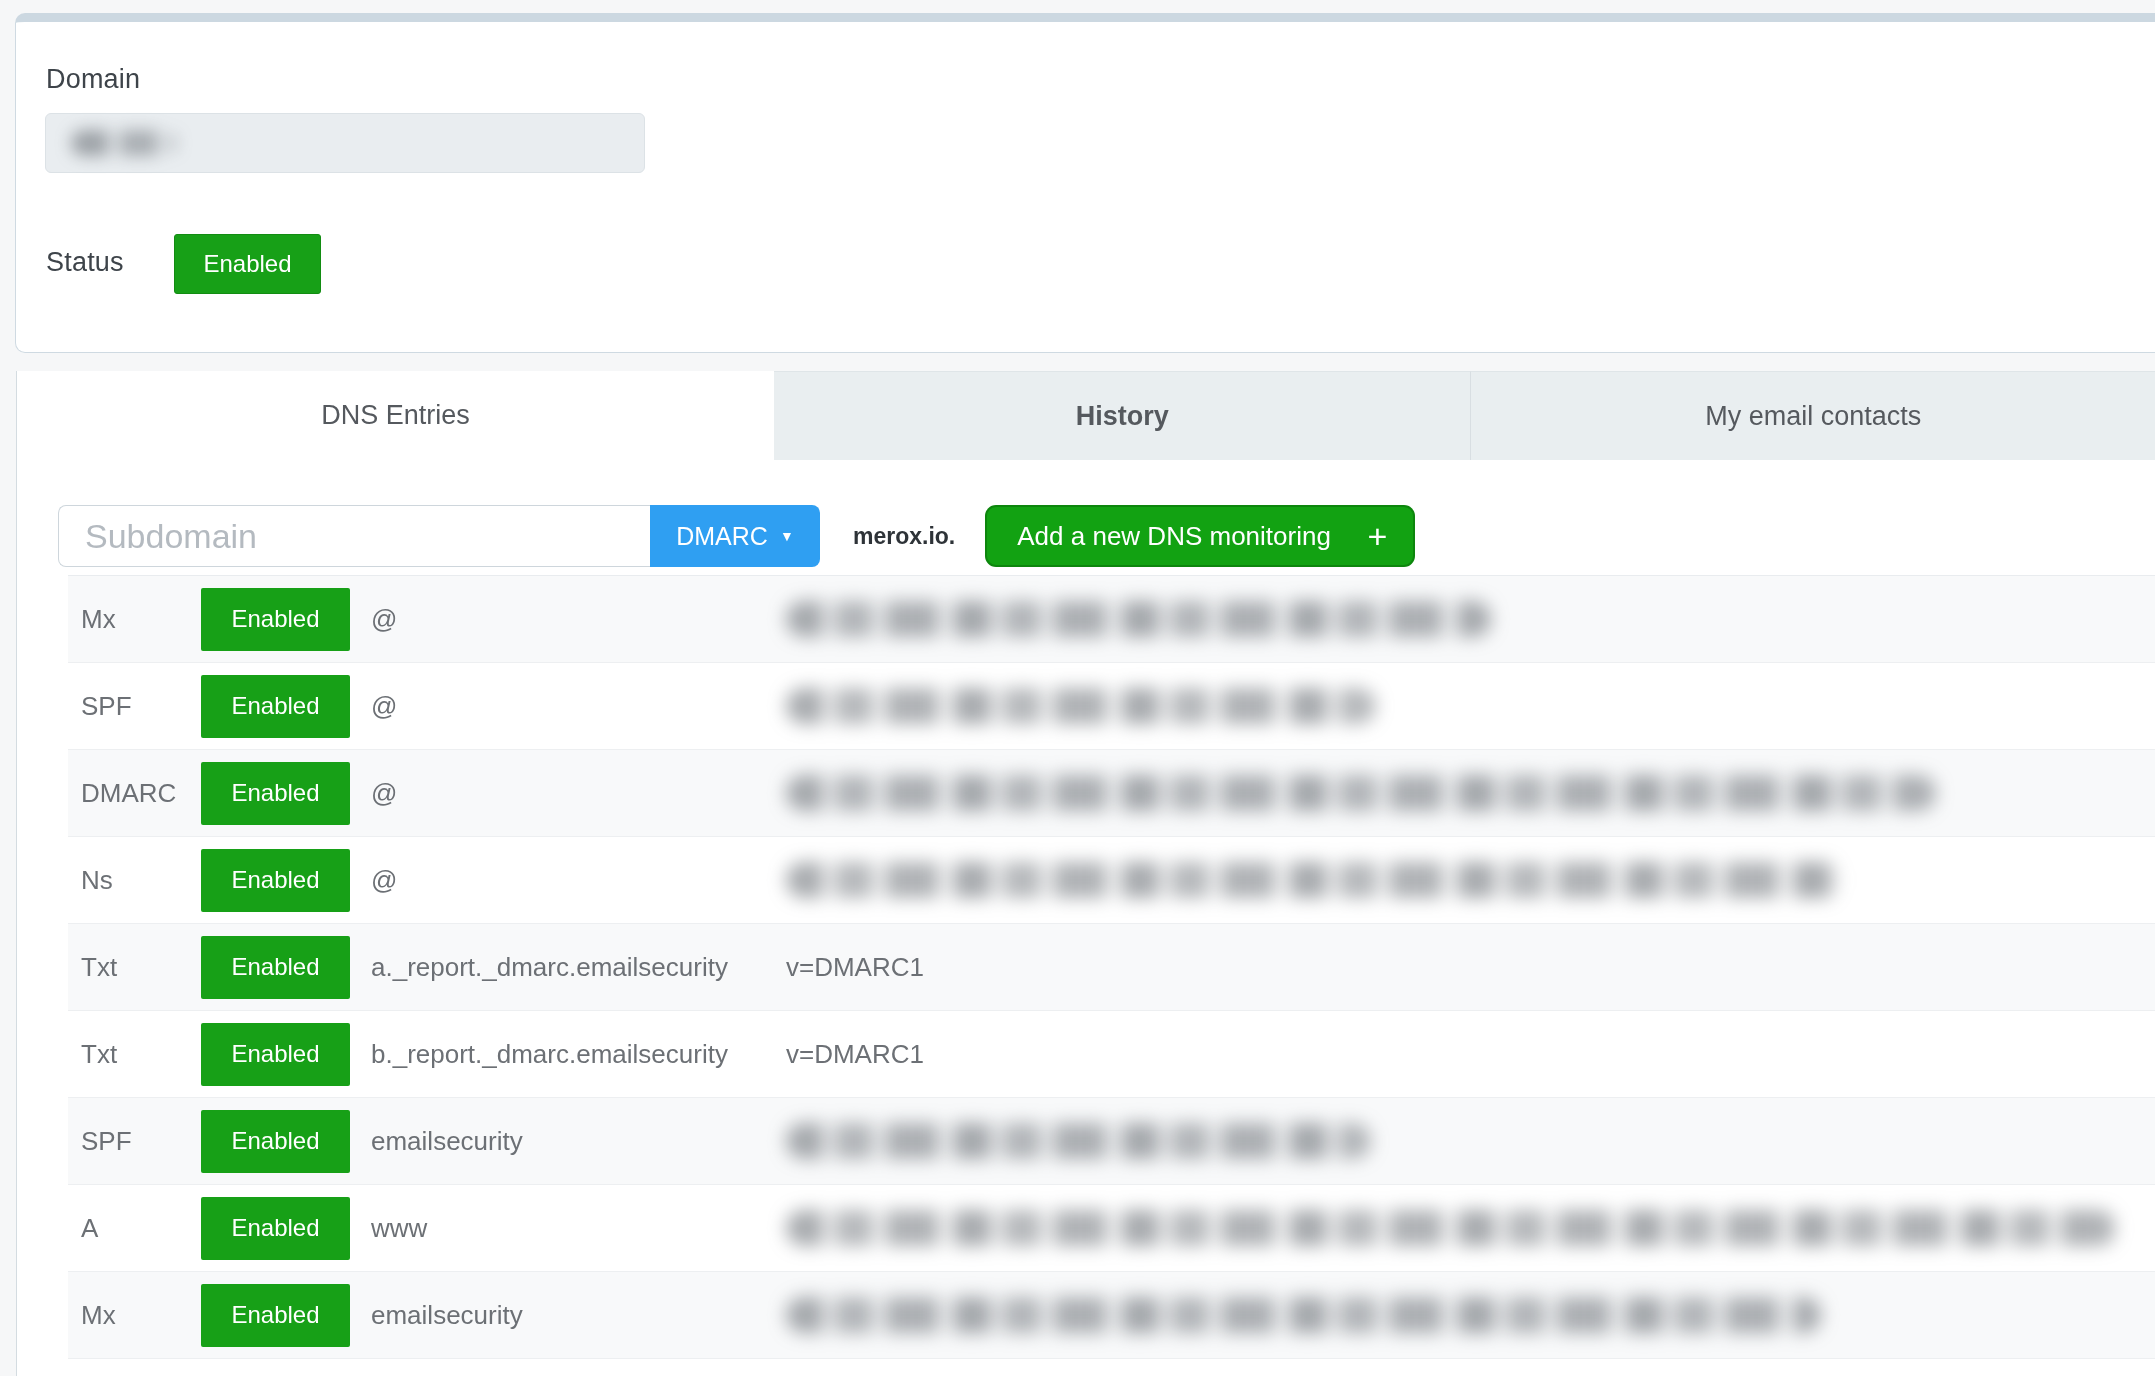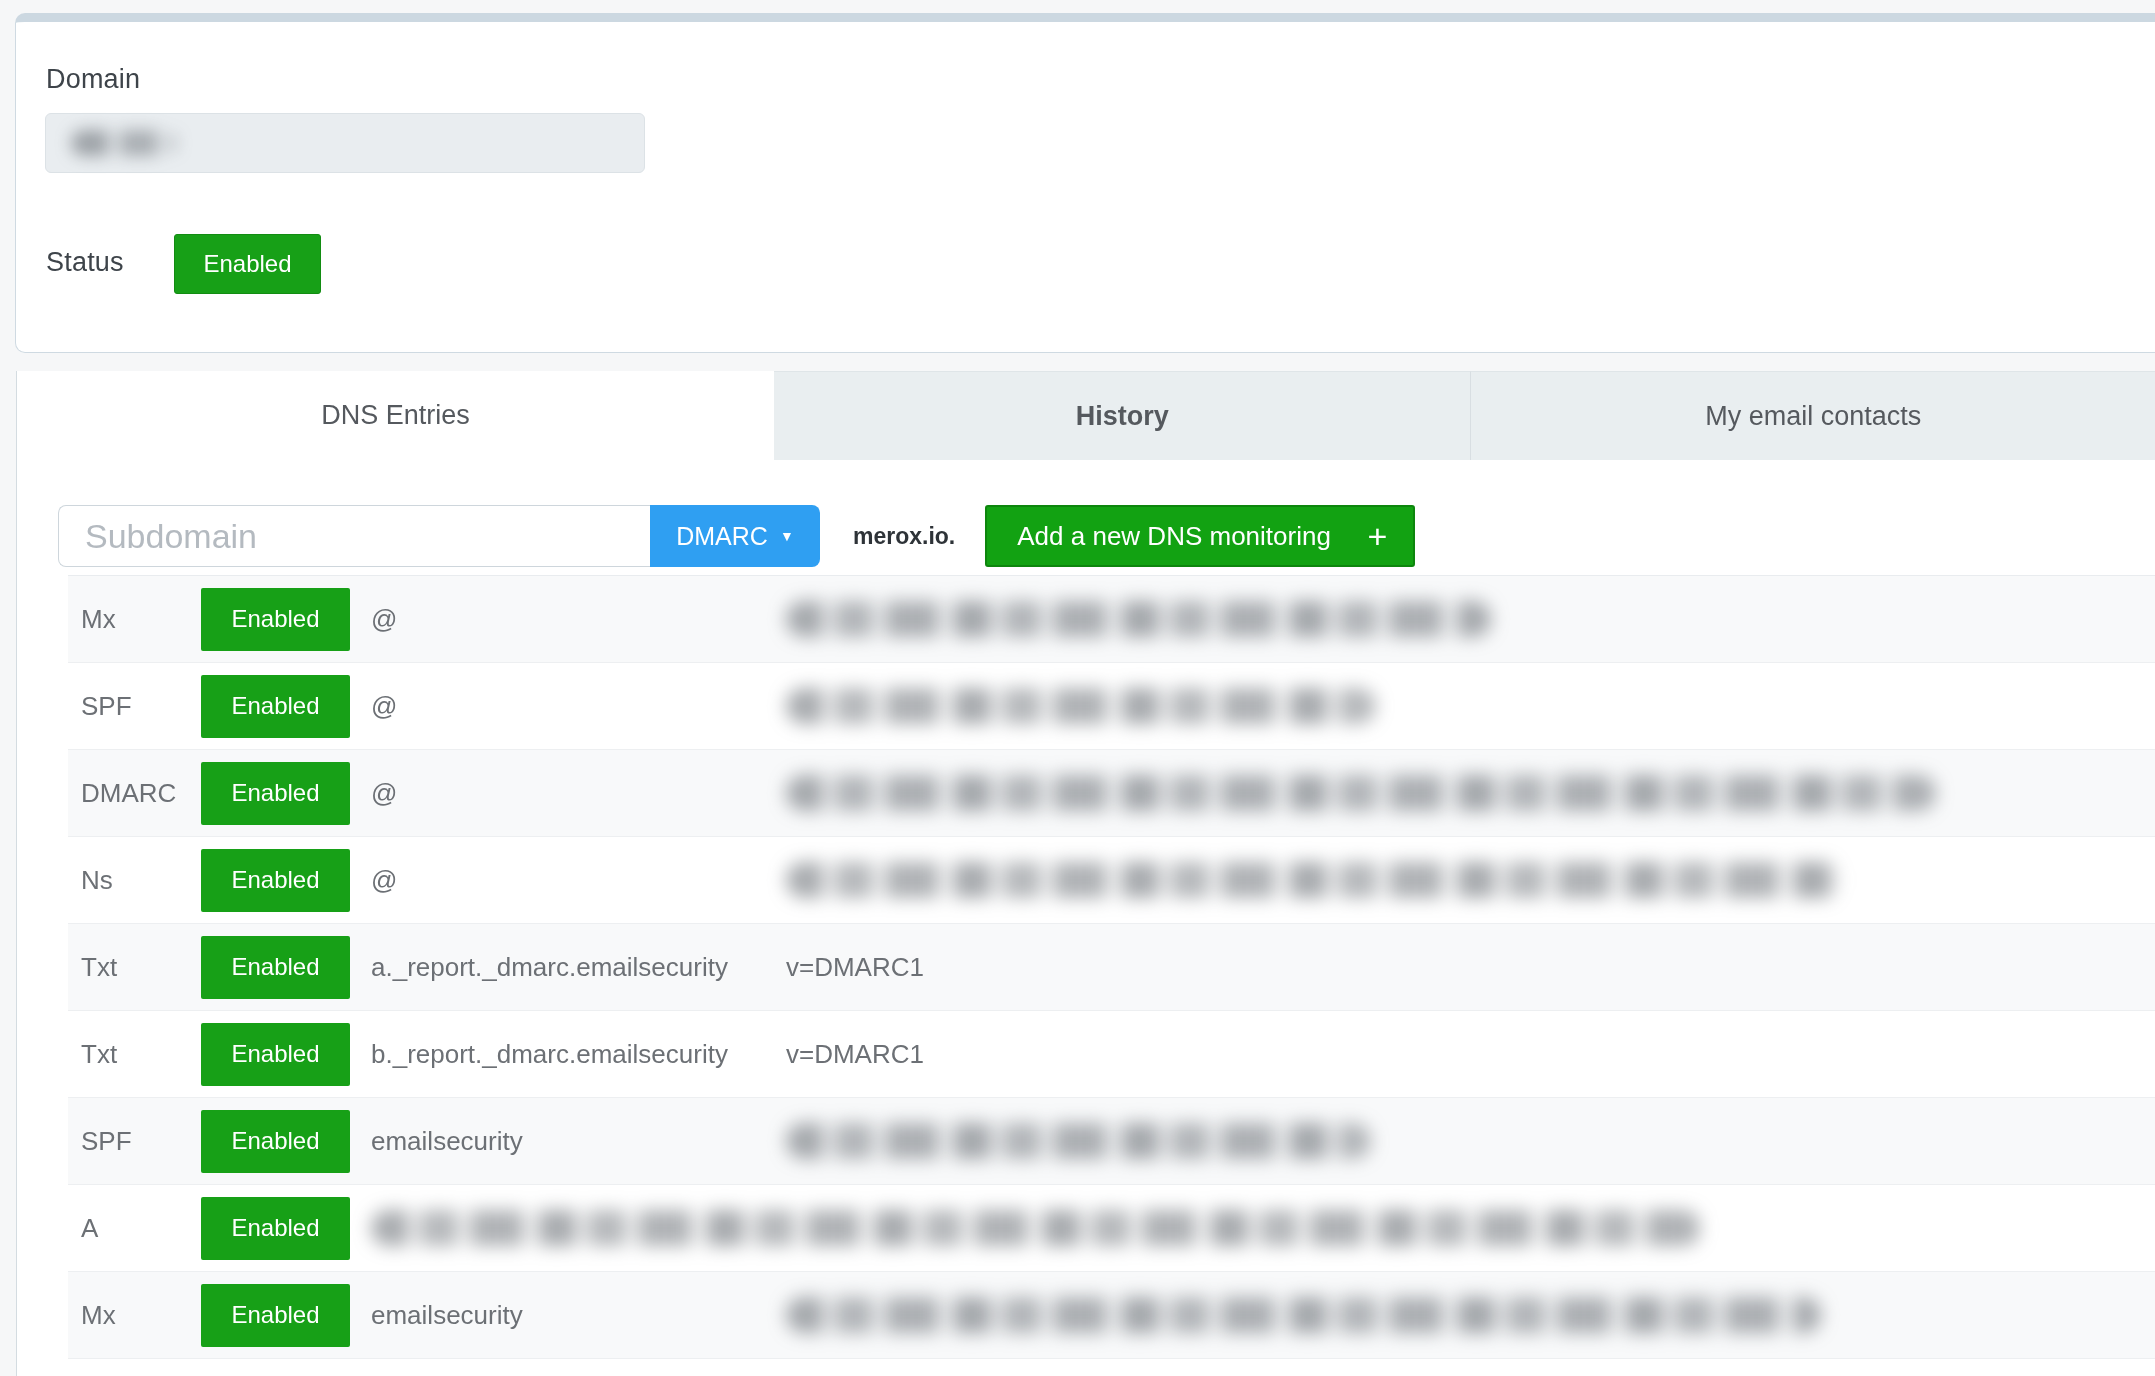--- a/index.html
+++ b/index.html
@@ -74,21 +74,21 @@
   .dmarc-btn{
     width:170px;height:62px;background:#2f9ff2;border:none;
     border-radius:0 8px 8px 0;color:#fff;font-size:25px;
     display:flex;align-items:center;justify-content:center;gap:12px;
     font-family:"Liberation Sans",sans-serif;
   }
   .dmarc-btn .caret{font-size:14px;line-height:1;}
   .domain-suffix{margin-left:33px;font-size:23px;font-weight:700;color:#2e3338;}
   .add-btn{
     margin-left:30px;width:430px;height:62px;box-sizing:border-box;
-    background:#12a212;border:2px solid #0d860d;border-radius:3px;
+    background:#12a212;border:2px solid #0d860d;border-radius:11px;
     color:#fff;font-size:26px;display:flex;align-items:center;
     justify-content:space-between;padding:0 26px 0 30px;
     font-family:"Liberation Sans",sans-serif;
   }
   .add-btn .plus{font-size:34px;font-weight:400;line-height:1;}
 
   
   .dns-table{
     position:absolute;left:51px;right:0;top:204px;
     border-top:1px solid #e9ecef;
@@ -192,20 +192,21 @@
     <div class="cell-type">SPF</div>
     <div class="badge">Enabled</div>
     <div class="cell-name">emailsecurity</div>
     <div class="cell-value">
             <div class="redact" style="width: 585px;"></div>
           </div>
   </div>
         <div class="dns-row">
     <div class="cell-type">A</div>
     <div class="badge">Enabled</div>
+    <div class="cell-name">www</div>
     <div class="cell-value">
             <div class="redact" style="width: 1330px;"></div>
           </div>
   </div>
         <div class="dns-row">
     <div class="cell-type">Mx</div>
     <div class="badge">Enabled</div>
     <div class="cell-name">emailsecurity</div>
     <div class="cell-value">
             <div class="redact" style="width: 1035px;"></div>

